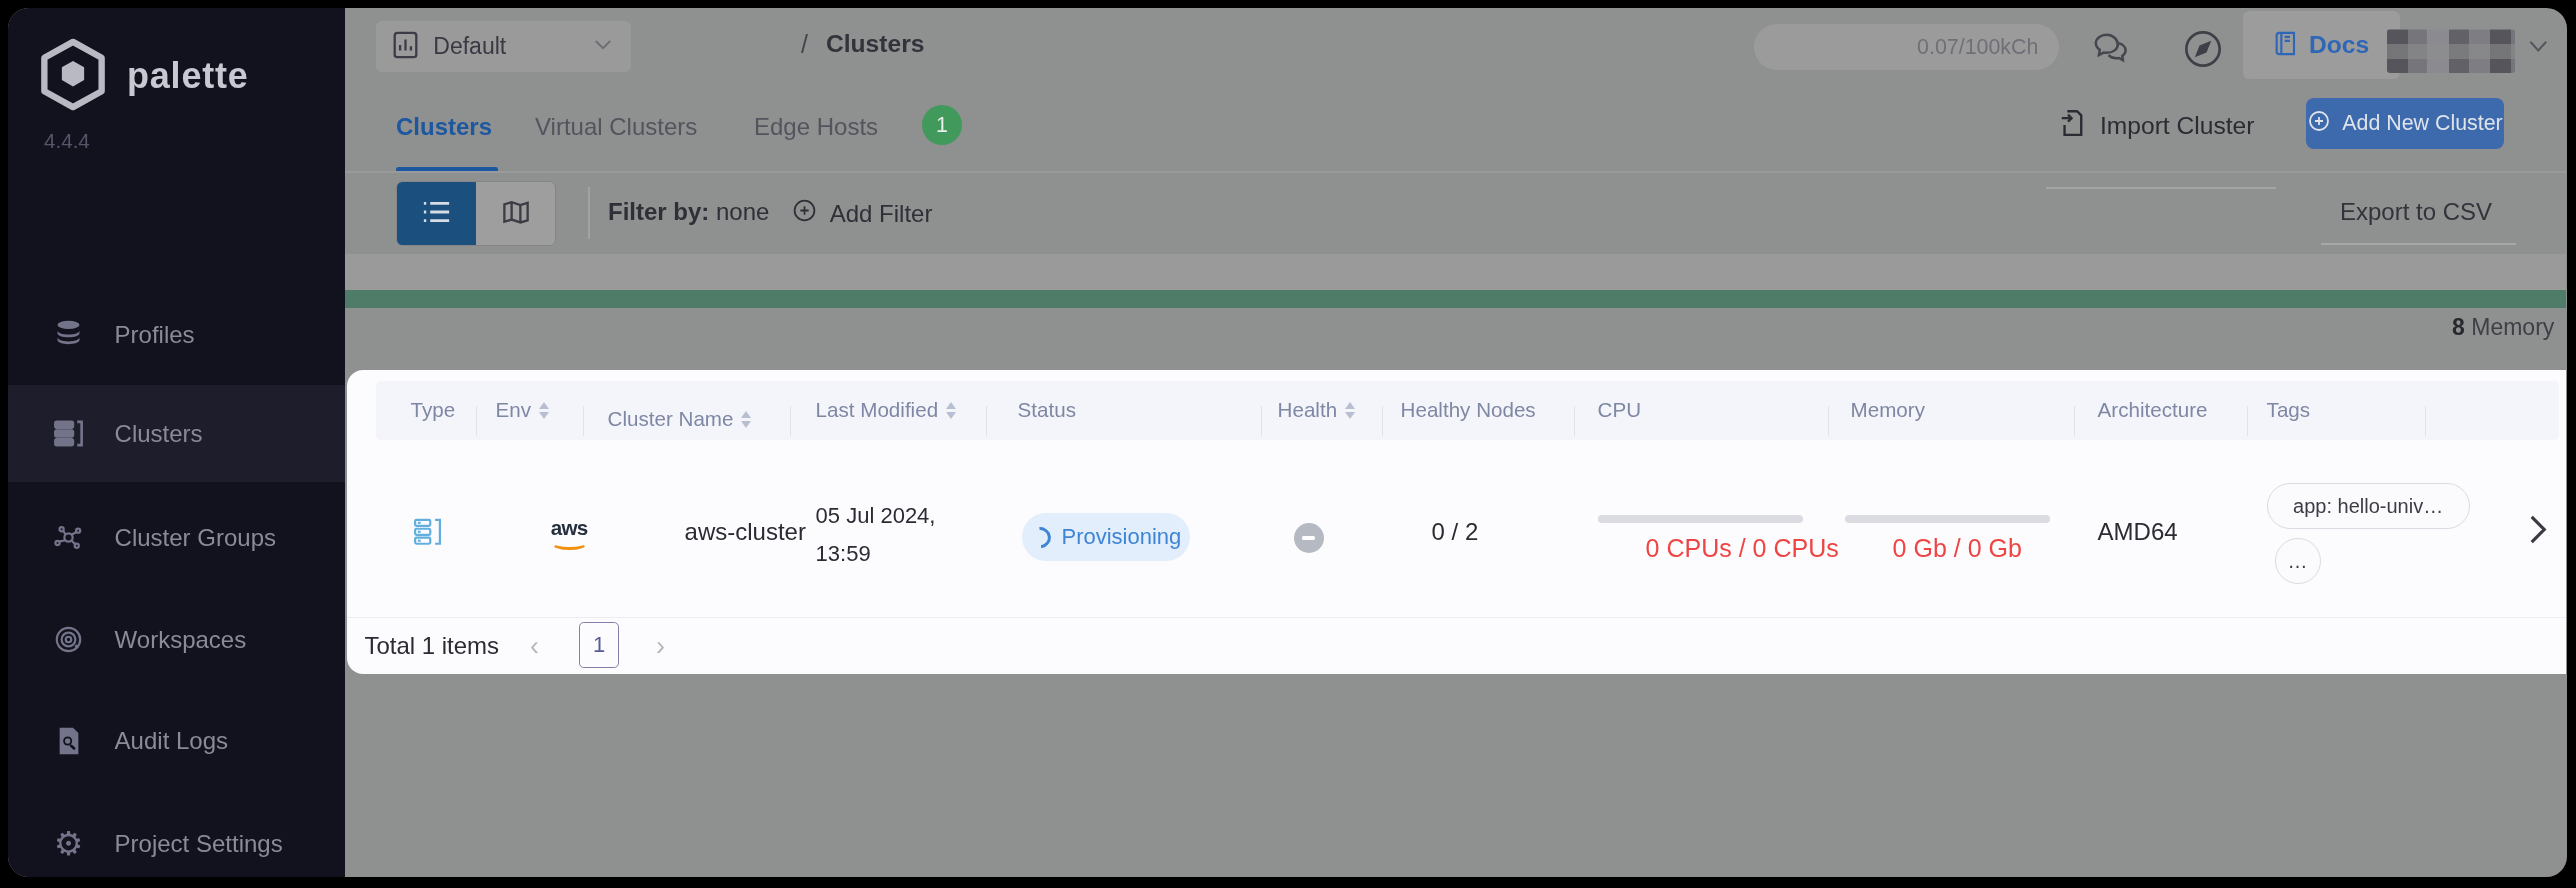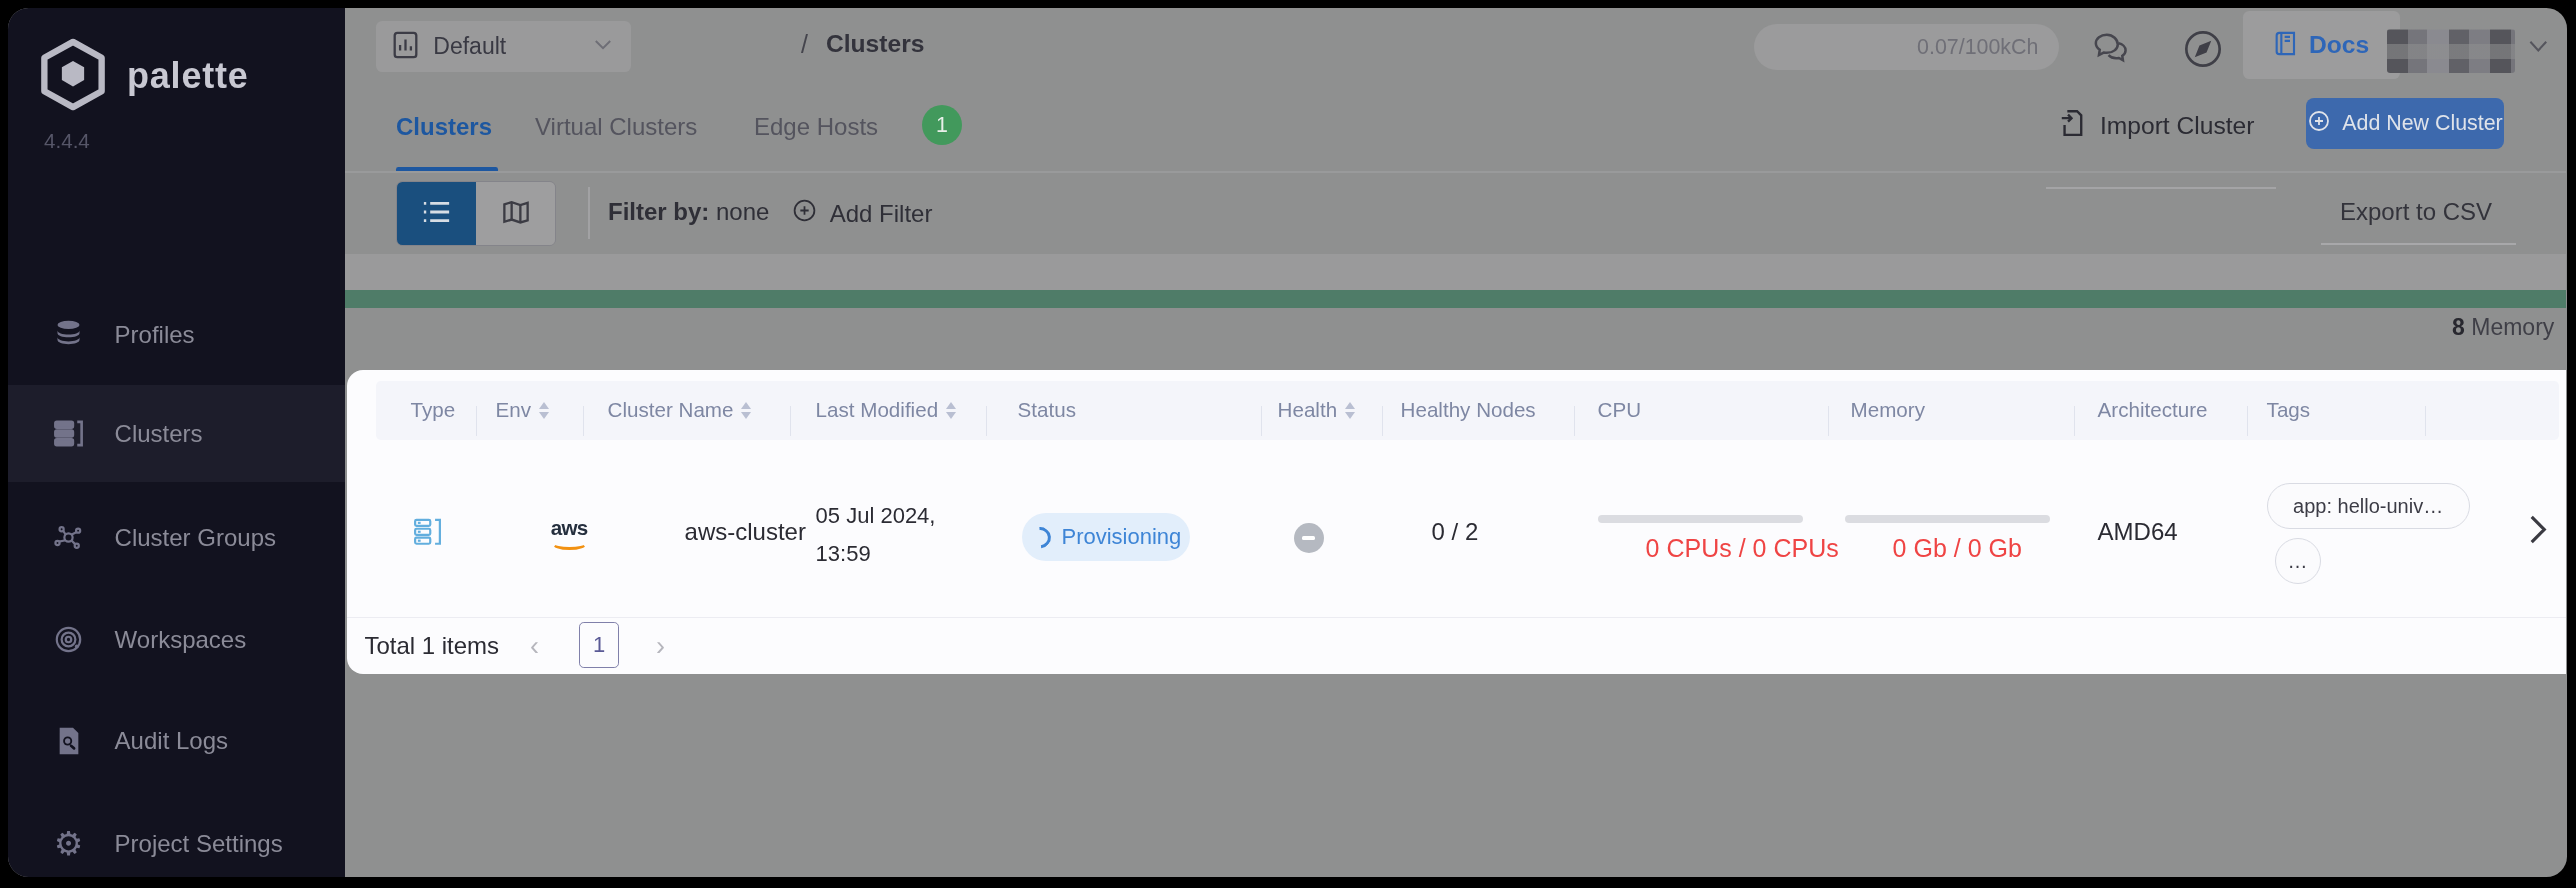--- a/index.html
+++ b/index.html
@@ -335,21 +335,21 @@
       <div class="th" style="left:35px;">
             <span>Type</span>
           </div>
       <div class="th" style="left:120px;">
             <span>Env</span>
             <span class="sort">
               <i class="up"></i>
               <i class="dn"></i>
             </span>
           </div>
-      <div class="th" style="left:232px;">
+      <div class="th" style="left:232px;margin-top:9px;">
             <span>Cluster Name</span>
             <span class="sort">
               <i class="up"></i>
               <i class="dn"></i>
             </span>
           </div>
       <div class="th" style="left:440px;">
             <span>Last Modified</span>
             <span class="sort">
               <i class="up"></i>

